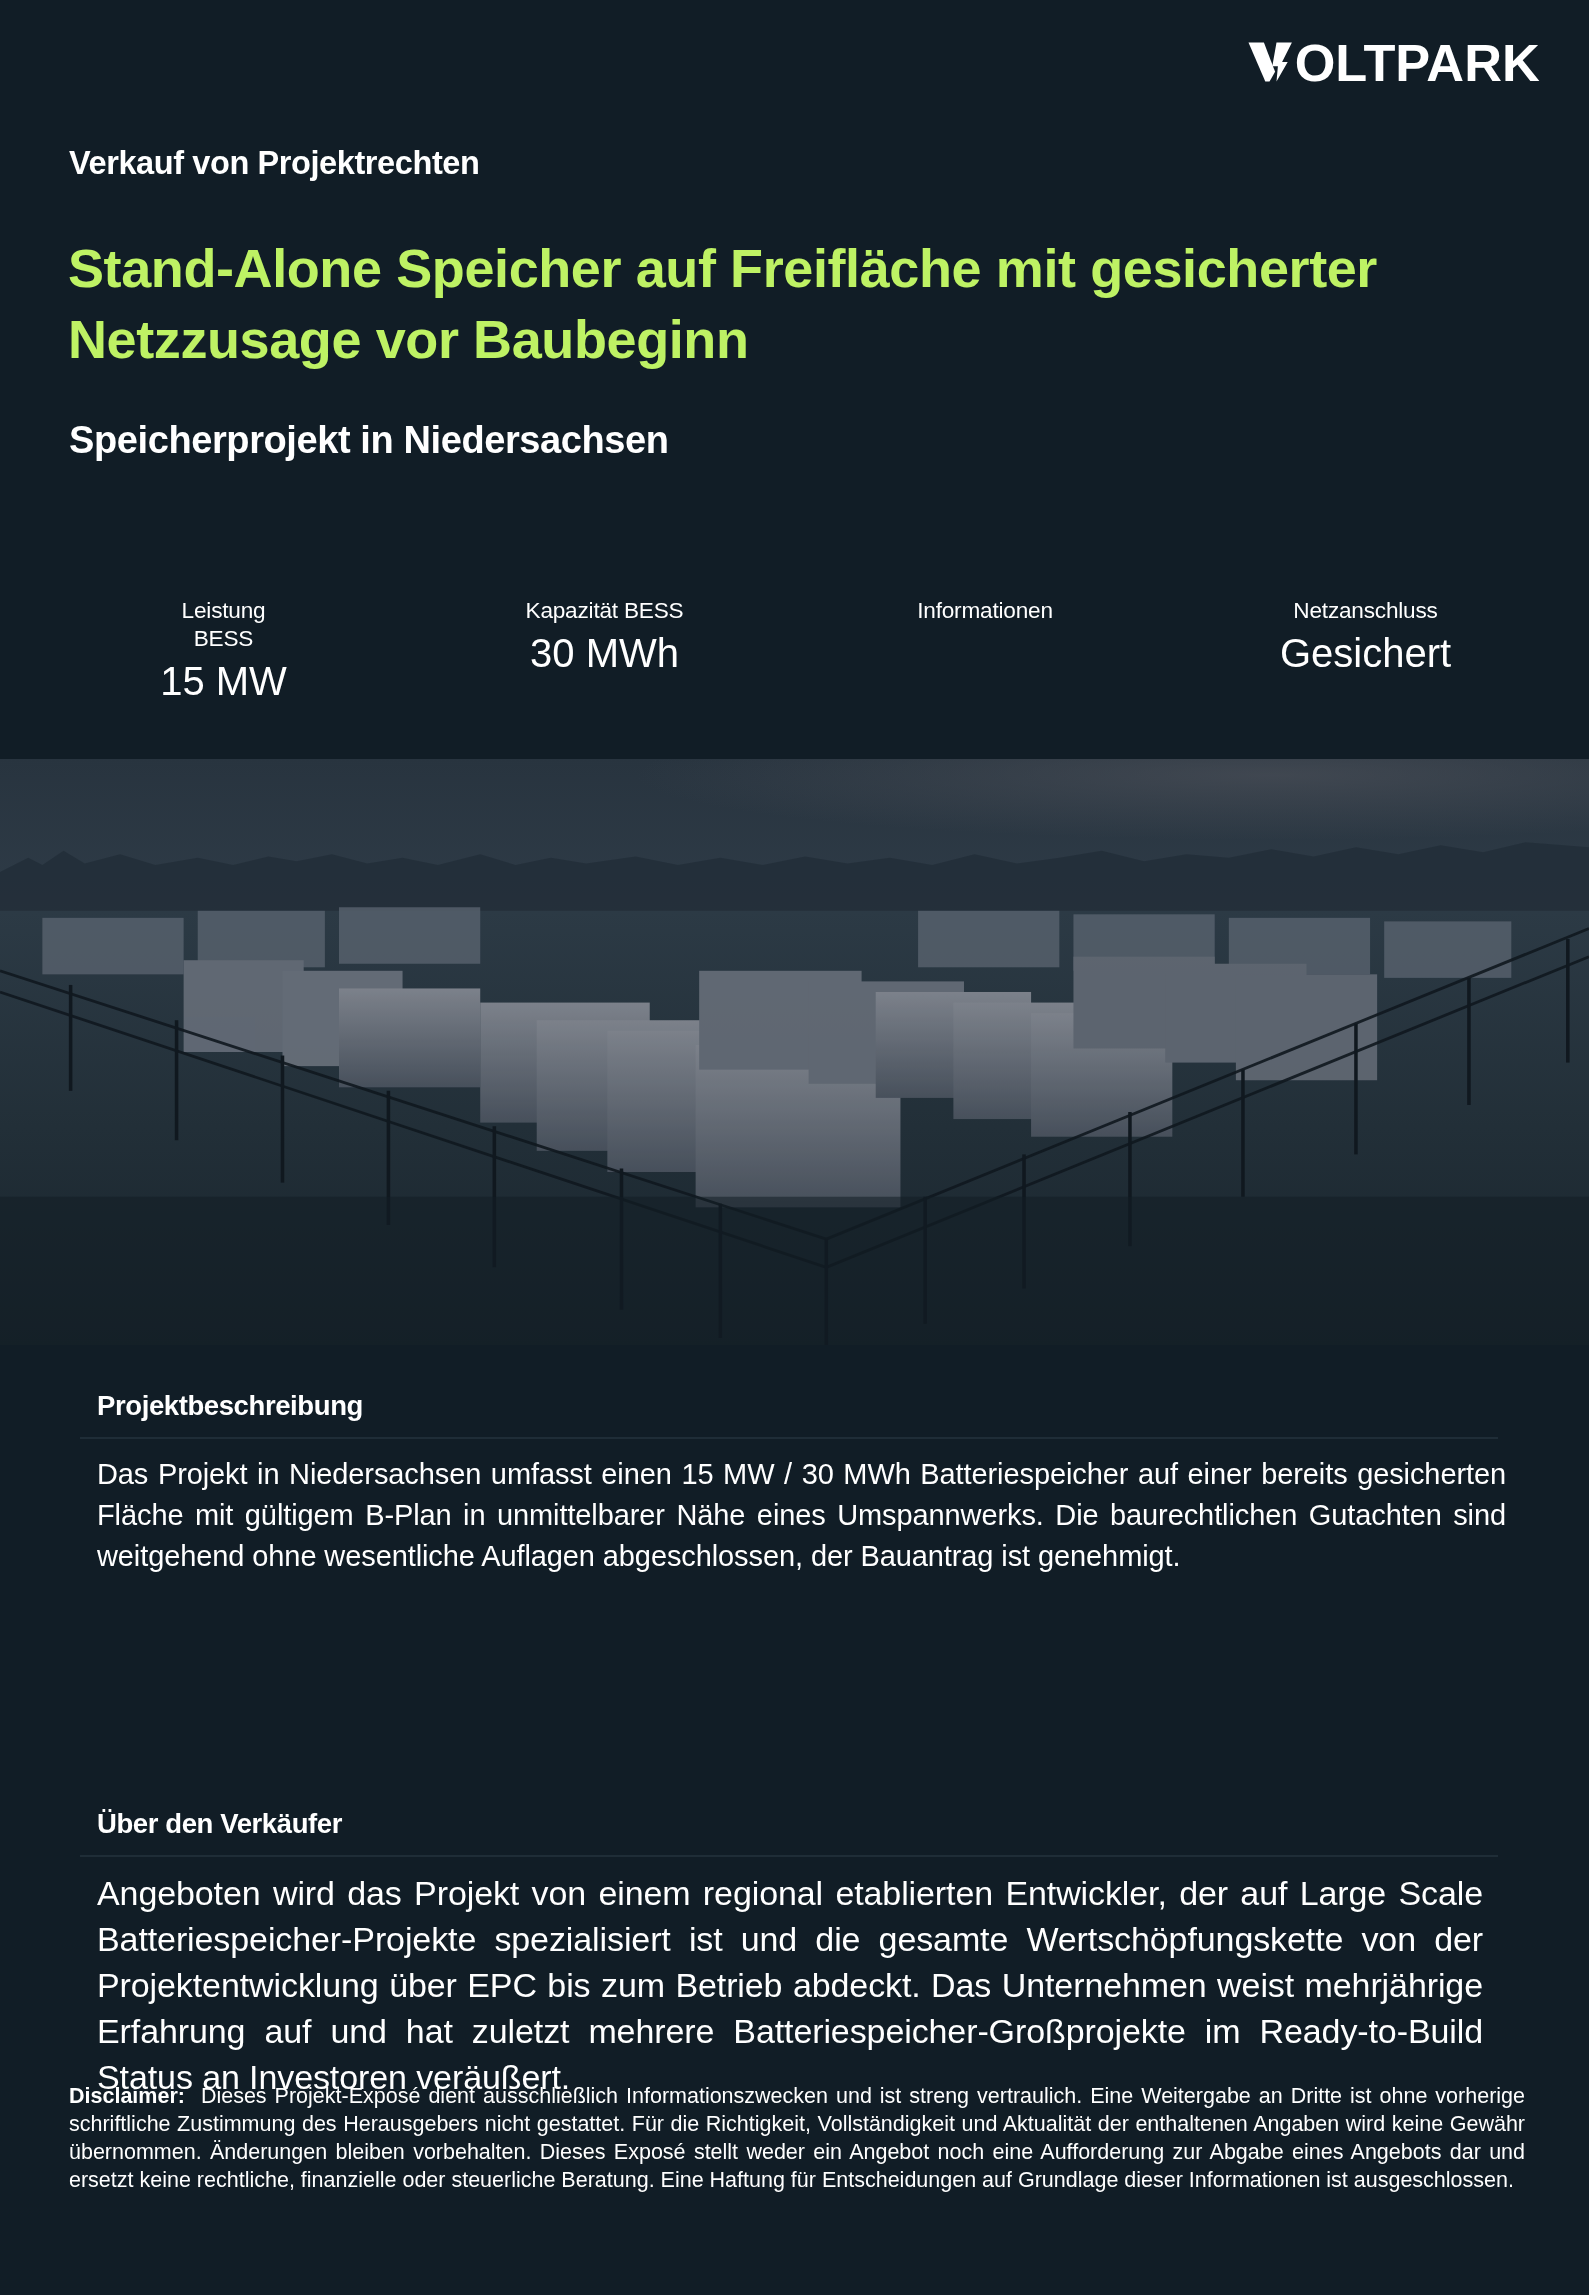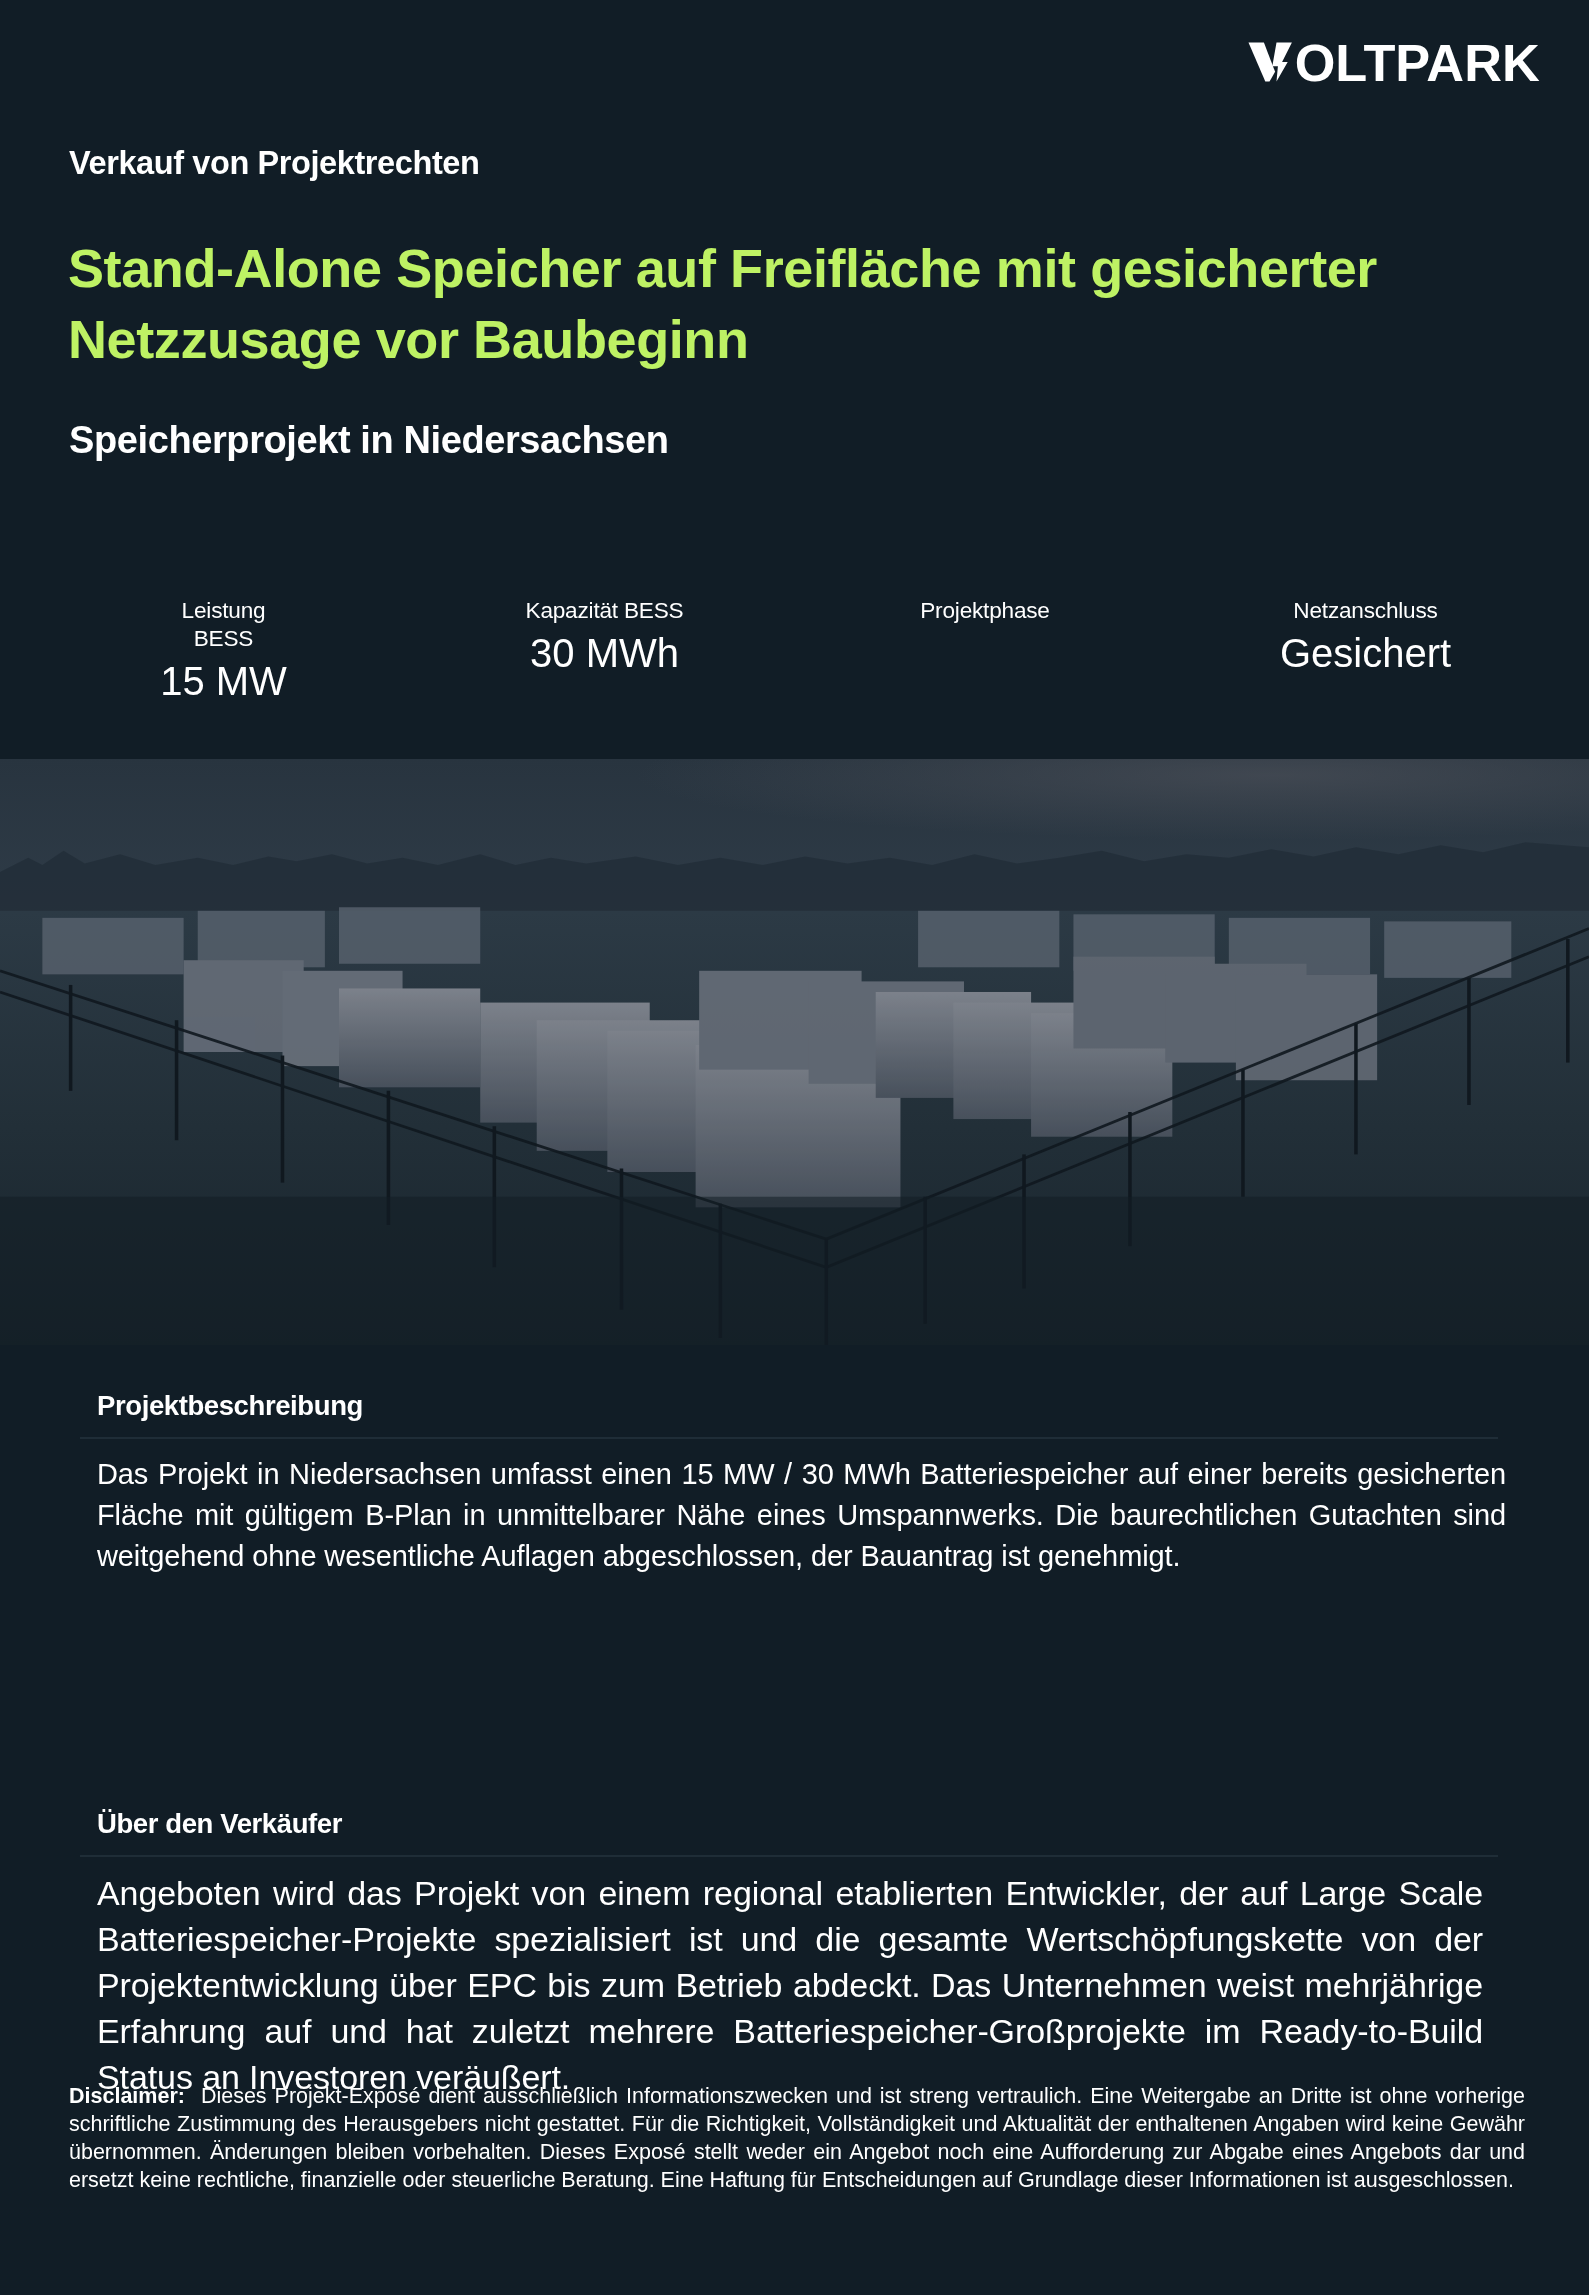--- a/index.html
+++ b/index.html
@@ -86,21 +86,21 @@
 <div class="stats">
   <div class="stat" style="position:absolute;left:153px;width:141px;">
     <div class="lbl">Leistung BESS</div>
     <div class="val">15 MW</div>
   </div>
   <div class="stat" style="position:absolute;left:516px;width:177px;">
     <div class="lbl">Kapazität BESS</div>
     <div class="val">30 MWh</div>
   </div>
   <div class="stat" style="position:absolute;left:826px;width:318px;">
-    <div class="lbl">Projektphase</div>
+    <div class="lbl">Informationen</div>
   </div>
   <div class="stat" style="position:absolute;left:1224px;width:283px;">
     <div class="lbl">Netzanschluss</div>
     <div class="val">Gesichert</div>
   </div>
 </div>
 
 <div class="hero">
   <svg viewBox="0 0 2250 830" preserveAspectRatio="none">
     <defs>

